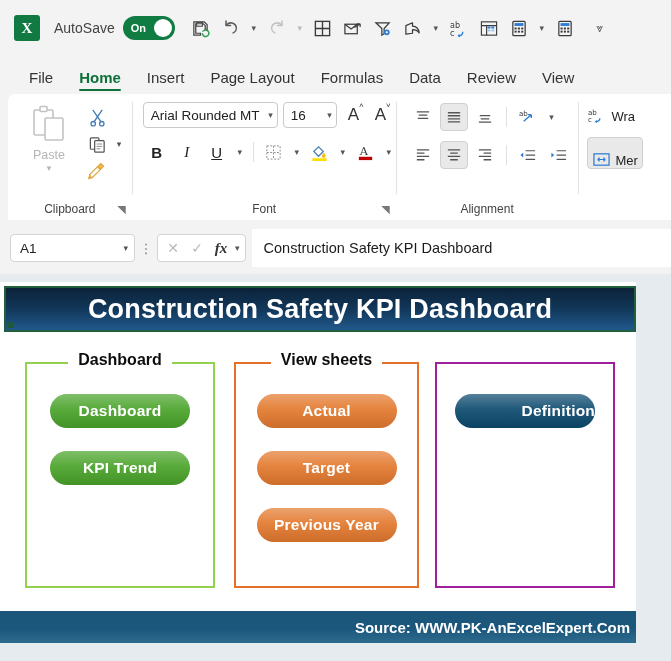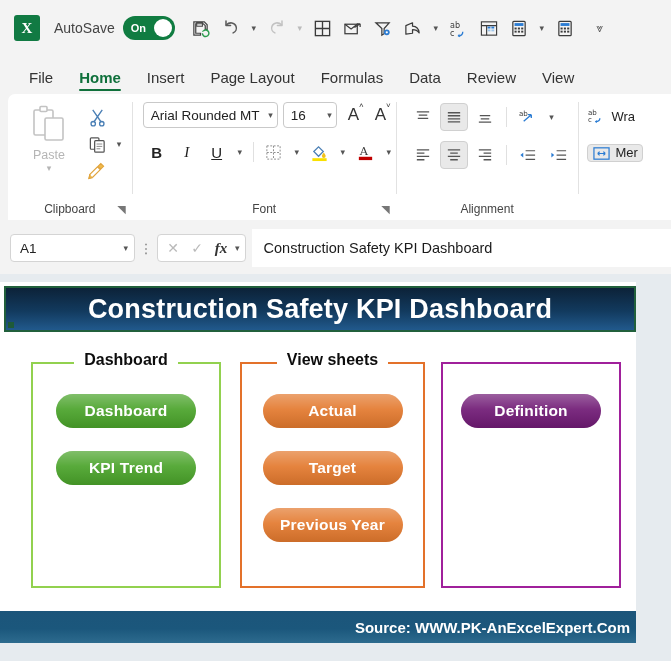--- a/index.html
+++ b/index.html
@@ -121,21 +121,21 @@
   .arow { display: flex; align-items: center; gap: 3px; }
   .arow2 { margin-top: 9px; }
   .abtn { width: 28px; height: 28px; display:flex; align-items:center; justify-content:center; }
   .abtn.sel { background: #e9e9e9; border: 1px solid #d0d0d0; border-radius: 4px; }
 
   
   .g-wrap { width: 100px; padding: 8px 0 0 8px; overflow: hidden; }
   .wrow { display: flex; align-items: center; gap: 5px; font-size: 13px; color: #222;
     white-space: nowrap; height: 28px; }
   .wrow2 { margin-top: 9px; }
-  .mergebox { display: flex; align-items: flex-start; gap: 5px; height: 18px;
+  .mergebox { display: flex; align-items: flex-end; gap: 5px; height: 32px;
     background: #e9e9e9; border: 1px solid #d0d0d0; border-radius: 4px; padding: 0 4px; }
 
   
   .fbar {
     position: absolute; left: 0; top: 226px; width: 671px; height: 44px;
     background: #f3f3f3; display: flex; align-items: center; padding-left: 10px;
   }
   .namebox {
     width: 125px; height: 28px; background: #ffffff; border: 1px solid #d4d4d4;
     border-radius: 4px; display: flex; align-items: center; padding: 0 6px 0 9px;
@@ -180,21 +180,21 @@
   }
   .banner-txt {
     color: #ffffff; font-size: 27px; font-weight: bold; letter-spacing: 0.2px;
     font-family: "Liberation Sans", sans-serif;
   }
   .banner-handle {
     position: absolute; left: 2px; bottom: 2px; width: 6px; height: 6px; background: #1e5a38;
   }
 
   
-  .cards { position: absolute; left: 8px; top: 74px; width: 632px; height: 258px; }
+  .cards { position: absolute; left: 2px; top: 74px; width: 632px; height: 258px; }
 
   .grp {
     position: absolute; top: 14px; height: 226px; border: 2px solid;
     background: transparent;
   }
   .grp-title {
     position: absolute; top: -13px; left: 0; width: 100%; text-align: center;
     font-size: 16px; font-weight: bold; color: #0d0d0d;
   }
   .grp-title .mask {
@@ -214,21 +214,21 @@
   }
   .pill .gloss {
     position: absolute; left: 0; top: 0; width: 100%; height: 100%;
     background: linear-gradient(to bottom, rgba(255,255,255,0.30) 0%,
                 rgba(255,255,255,0.08) 45%, rgba(0,0,0,0.10) 100%);
     pointer-events: none;
   }
   .pill span.lbl { position: relative; z-index: 2; }
   .pill.green  { background: #4aa32a; }
   .pill.orange { background: #e3792e; text-align: center; }
-  .pill.purple { background: #701a75; }
+  .pill.purple { background: #0c4a6e; justify-content: flex-end; }
 
   
   .footer {
     position: absolute; left: 0; bottom: 18px; width: 636px; height: 32px;
     background: linear-gradient(to bottom, #1c557a 0%, #1b577c 55%, #2d6b8e 100%);
     display: flex; align-items: center; justify-content: flex-end;
     padding-right: 6px;
   }
   .footer-txt { color: #ffffff; font-size: 15px; font-weight: bold; }
 

